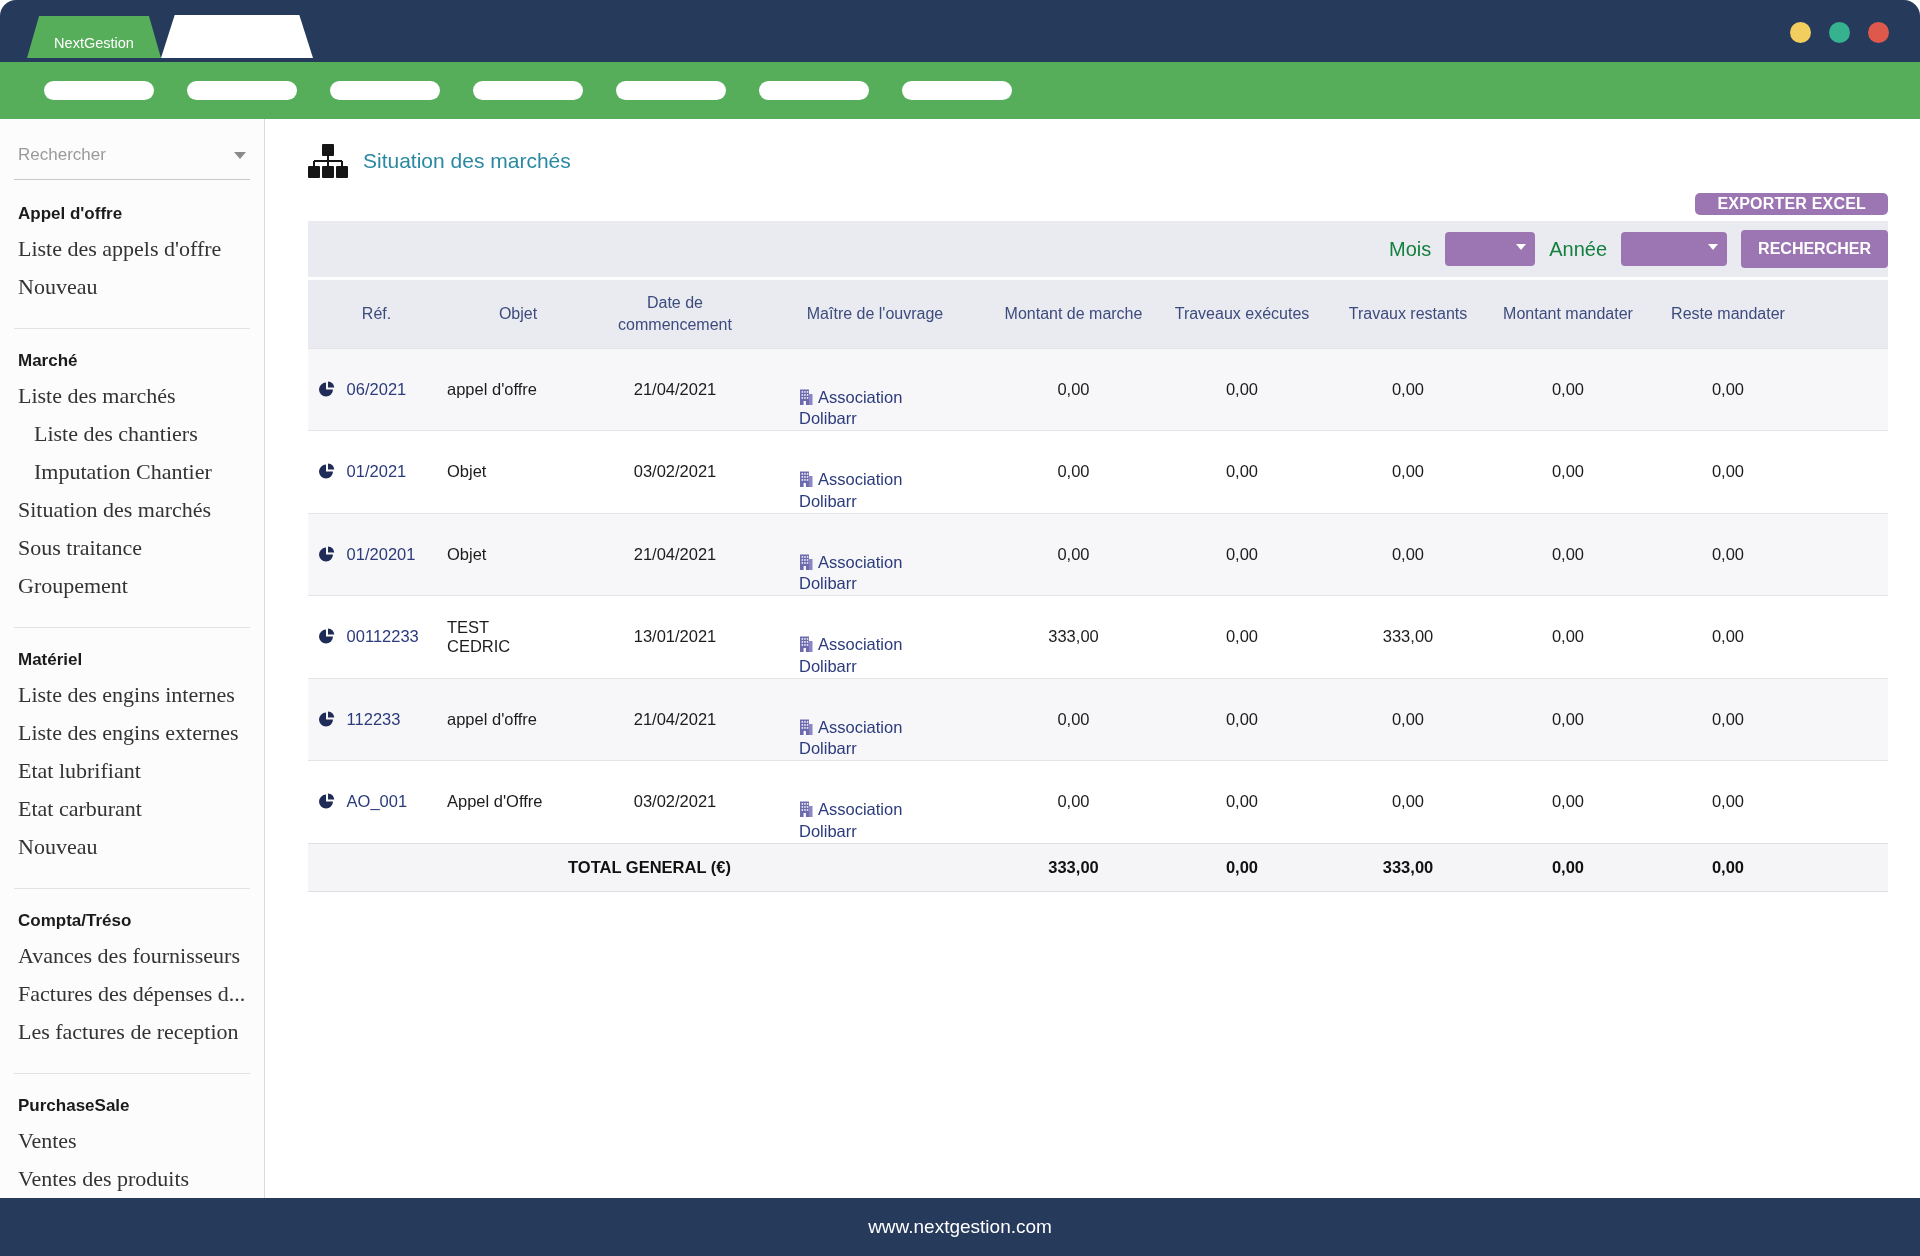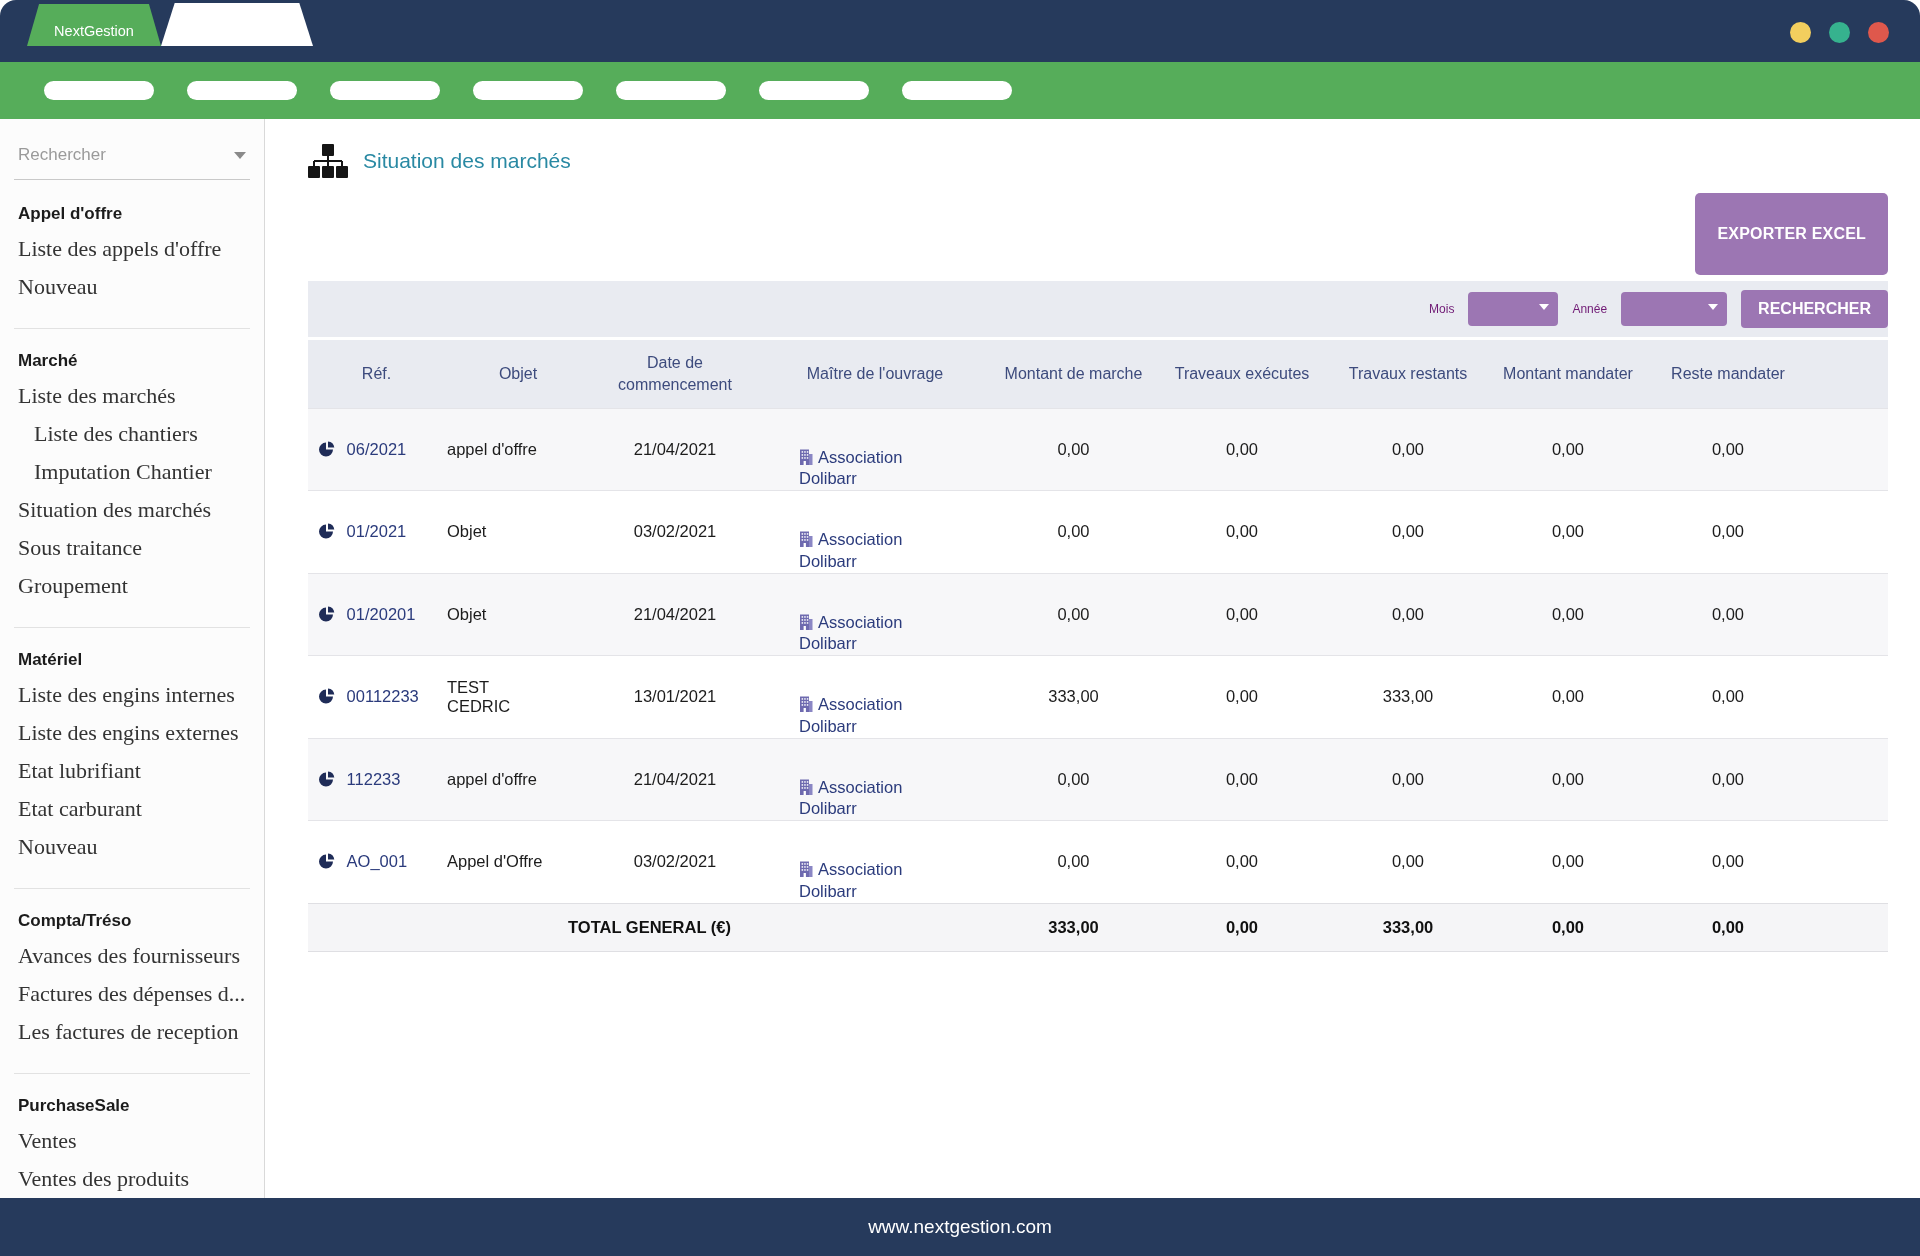--- a/index.html
+++ b/index.html
@@ -7,21 +7,21 @@
     --link:#2B3B7C; --icon-purple:#6E6AAF; --pie:#1F2C58;
     --filterbar:#E9EBF1; --headtext:#3D4B7D; --stripe:#F7F7F9;
   }
   *{box-sizing:border-box; margin:0; padding:0;}
   html,body{background:#fff;}
   body{font-family:"Liberation Sans","DejaVu Sans",sans-serif; color:#222;}
   .app{position:relative; width:1920px; height:1256px; overflow:hidden; background:#fff;}
 
   
   .topbar{position:relative; height:62px; background:var(--navy); border-radius:16px 16px 0 0;}
-  .tab{position:absolute; bottom:16px; height:42px;}
+  .tab{position:absolute; bottom:4px; height:42px;}
   .tab-green{left:27px; width:134px; background:var(--green);
     clip-path:polygon(9% 0,91% 0,100% 100%,0 100%);
     display:flex; align-items:flex-end; justify-content:center; padding-bottom:7px;
     color:#fff; font-size:14.5px;}
   .tab-white{left:161px; width:152px; height:43px; background:#fff;
     clip-path:polygon(9% 0,91% 0,100% 100%,0 100%);}
   .window-dots{position:absolute; top:22px; right:31px; display:flex; gap:18px;}
   .dot{width:21px; height:21px; border-radius:50%; background:#888;}
 
   
@@ -46,24 +46,24 @@
   .side-section:last-child{padding-bottom:14px;}
 
   
   .content{flex:1; background:#fff; padding:14px 32px 0 43px;}
   .page-title{display:flex; align-items:center; gap:15px; margin-top:10px;}
   .page-title h1{font-size:21px; font-weight:normal; color:var(--teal);}
   .sitemap-icon{display:inline-flex;}
   .export-row{display:flex; justify-content:flex-end; margin-top:14px;}
   .btn{background:var(--purple); color:#fff; border:none; font-weight:bold; cursor:pointer;
     font-family:inherit; border-radius:5px;}
-  .btn-export{font-size:16px; padding:32px 22px; letter-spacing:.2px;margin-left:16px;}
+  .btn-export{font-size:16px; padding:2px 22px; letter-spacing:.2px;margin-left:16px;}
   .filter-bar{margin-top:6px; height:56px; background:var(--filterbar);
     display:flex; align-items:center; justify-content:flex-end; gap:14px;}
-  .filter-label{font-size:12px; color:#701a75;}
+  .filter-label{font-size:20px; color:#15803d;}
   .pselect{position:relative; background:var(--purple); border-radius:4px; height:34px; display:flex; align-items:center; cursor:pointer;}
   .pselect.w1{width:90px;} .pselect.w2{width:106px;}
   .pselect .chev{position:absolute; right:9px; top:12px; width:0; height:0;
     border-left:5px solid transparent; border-right:5px solid transparent; border-top:6px solid #fff;}
   .pselect .val{color:#fff; font-size:15px; padding-left:10px;}
   .btn-search{font-size:16px; padding:10px 17px; border-radius:4px;}
 
   
   table.situ{width:100%; border-collapse:collapse; margin-top:3px; table-layout:fixed;}
   thead th{background:var(--filterbar); color:var(--headtext); font-weight:normal; font-size:16px;

